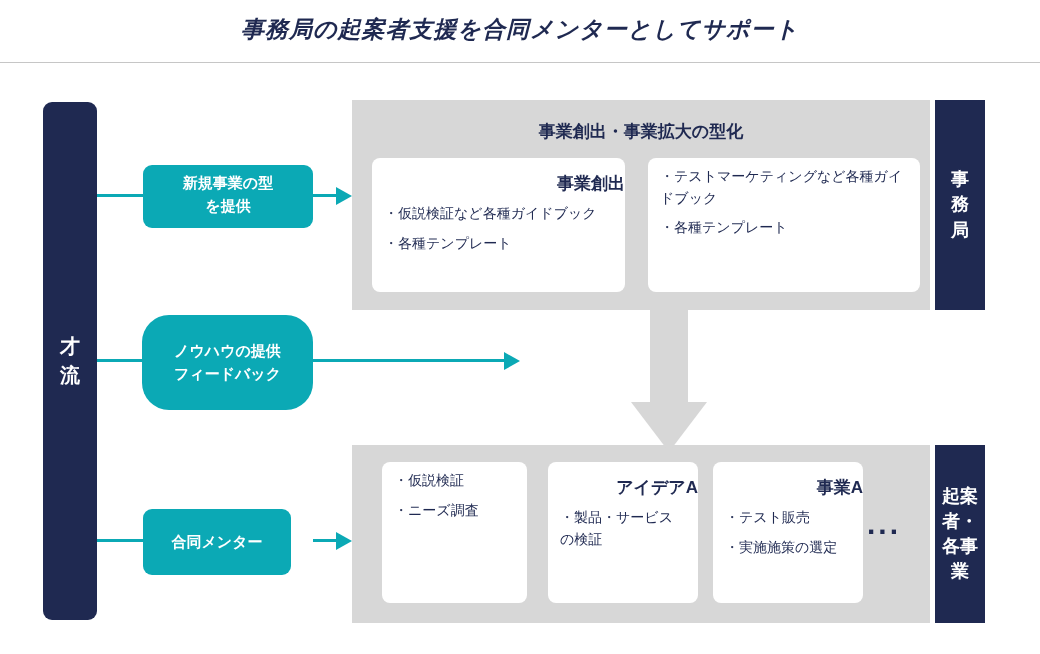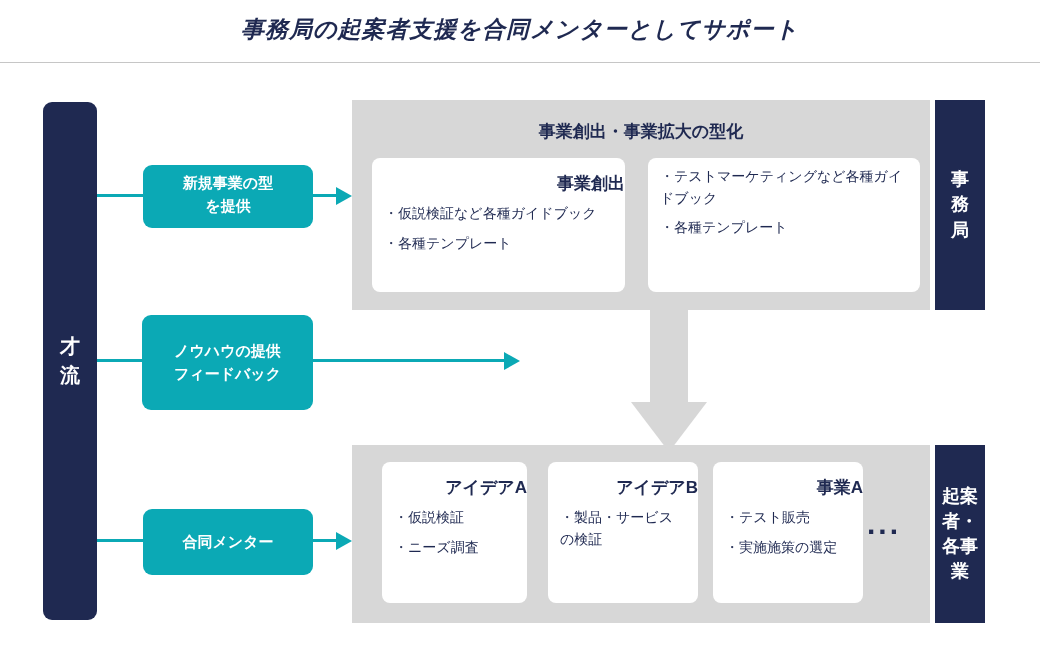--- a/index.html
+++ b/index.html
@@ -18,22 +18,22 @@
   
   .tline{position:absolute;height:3px;background:#0ba9b5;}
   .tarrow{position:absolute;width:0;height:0;border-top:9px solid transparent;
           border-bottom:9px solid transparent;border-left:16px solid #0ba9b5;}
 
   
   .teal-box{position:absolute;background:#0ba9b5;border-radius:9px;display:flex;
             align-items:center;justify-content:center;text-align:center;}
   .teal-box .lbl{color:#ffffff;font-weight:bold;font-size:15px;line-height:1.5;white-space:pre-line;}
   .tb1{left:143px;top:165px;width:170px;height:63px;font-family:Liberation Mono, monospace;}
-  .tb2{left:142px;top:315px;width:171px;height:95px;}
-  .tb3{left:143px;top:509px;width:170px;height:66px;}
+  .tb2{left:142px;top:315px;width:171px;height:95px;border-radius:27px;}
+  .tb3{left:143px;top:509px;width:148px;height:66px;}
 
   
   .panel{position:absolute;background:#d7d7d7;}
   .top-panel{left:352px;top:100px;width:578px;height:210px;}
   .bottom-panel{left:352px;top:445px;width:578px;height:178px;}
   .panel-title{position:absolute;left:0;top:20px;width:100%;text-align:center;
                font-size:17px;font-weight:bold;color:#1f2951;}
 
   
   .card{position:absolute;background:#ffffff;border-radius:8px;}
@@ -120,26 +120,25 @@
 
   <div class="side-bar sb-top">
     <span class="vlabel">事
 務
 局</span>
   </div>
 
 
   <div class="panel bottom-panel">
     <div class="card cb1">
-      <div class="card-title">アイデアA</div>
       <div class="bullet">・仮説検証</div>
       <div class="bullet">・ニーズ調査</div>
     </div>
     <div class="card cb2">
-      <div class="card-title">アイデアB</div>
+      <div class="card-title">アイデアA</div>
       <div class="bullet">・製品・サービスの検証</div>
     </div>
     <div class="card cb3">
       <div class="card-title">事業A</div>
       <div class="bullet">・テスト販売</div>
       <div class="bullet">・実施施策の選定</div>
     </div>
     <div class="ellipsis">...</div>
   </div>
 

